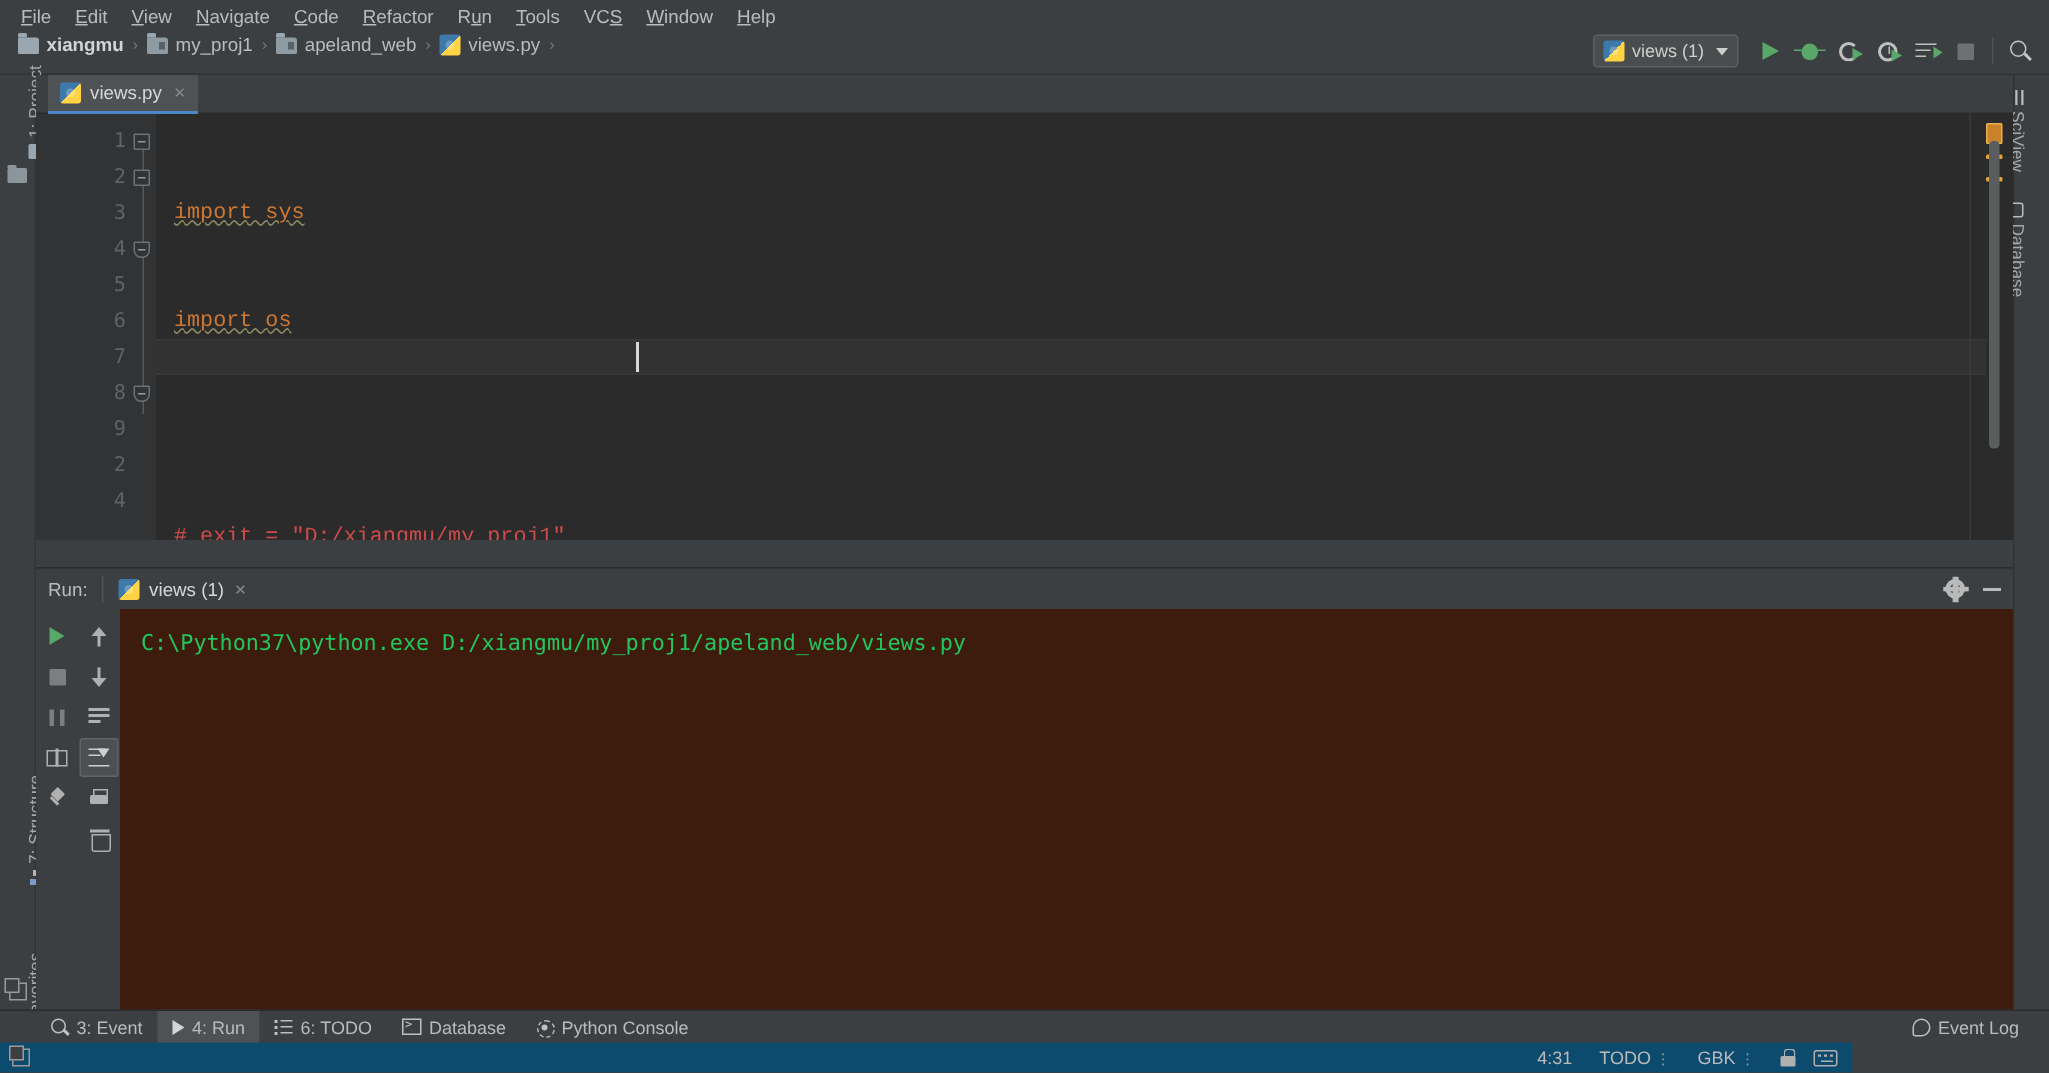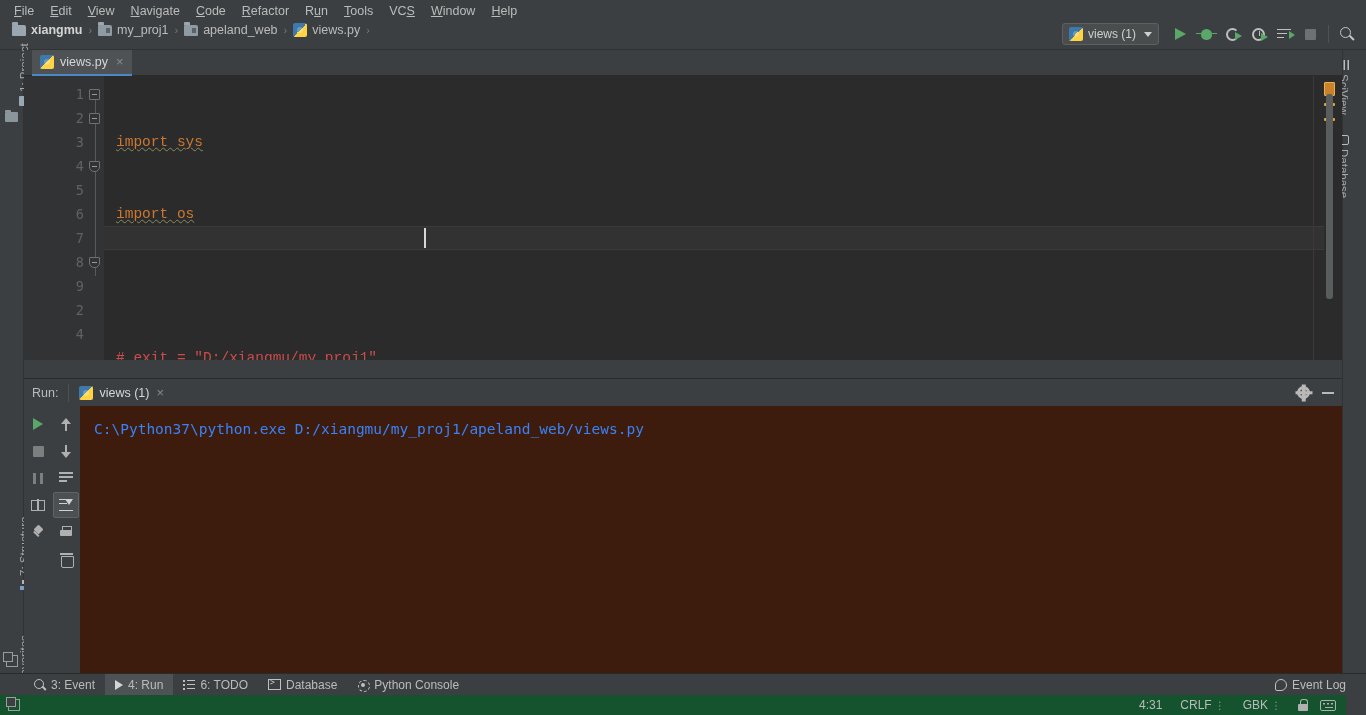--- a/index.html
+++ b/index.html
@@ -324,21 +324,21 @@
   .ic-print::after { content:""; position:absolute; left:3px; top:0; width:8px; height:4px; border:1.4px solid #b0b0b0; border-bottom:none; }
   .ic-trash { width: 11px; height: 13px; position: relative; }
   .ic-trash::before { content:""; position:absolute; left:0; top:3px; width:11px; height:10px; border:1.4px solid #b0b0b0; border-radius:0 0 2px 2px; }
   .ic-trash::after { content:""; position:absolute; left:-1px; top:0.5px; width:13px; height:1.6px; background:#b0b0b0; }
 
   .console {
     position: absolute; top: 27px; left: 56px; width: 1262px; height: 268px;
     background: #3d1b0d; padding: 8px 0 0 14px; overflow: hidden;
   }
   .console-line {
-    font-family: "DejaVu Sans Mono", monospace; font-size: 14.5px; line-height: 30px; color: #3b82f6;
+    font-family: "DejaVu Sans Mono", monospace; font-size: 14.5px; line-height: 30px; color: #22c55e;
     white-space: pre;
   }
 
   
   .botbar {
     position: absolute; top: 673px; left: 0; width: 1366px; height: 22px; background: #3c3f41;
     display: flex; align-items: center; border-top: 1px solid #2b2b2b;
   }
   .bot-item {
     display: flex; align-items: center; gap: 5px; height: 22px; padding: 0 10px;
@@ -354,21 +354,21 @@
   .ic-todo i { position:absolute;left:4px;height:1.5px;width:8px;background:#c0c0c0;display:block; }
   .ic-todo i:nth-child(1){top:0;} .ic-todo i:nth-child(2){top:4px;} .ic-todo i:nth-child(3){top:8px;}
   .ic-todo::before { content:""; position:absolute;left:0;top:0;width:2px;height:2px;background:#c0c0c0; box-shadow:0 4px 0 #c0c0c0, 0 8px 0 #c0c0c0; }
   .ic-term { width: 13px; height: 11px; border: 1.4px solid #c0c0c0; position: relative; font-size: 0; }
   .ic-term::before { content:">"; position:absolute; left:1px; top:-2px; font-size:8px; color:#c0c0c0; font-family:"DejaVu Sans Mono",monospace; }
   .ic-pyc { width: 12px; height: 12px; position: relative; }
   .ic-pyc::before { content:""; position:absolute; left:1px; top:1px; width:10px; height:10px; border:1.5px solid #c0c0c0; border-radius:50%; border-style:dashed; }
   .ic-pyc::after { content:""; position:absolute; left:4px; top:4px; width:4px; height:4px; background:#c0c0c0; border-radius:50%; }
 
   .statusbar {
-    position: absolute; top: 695px; left: 0; width: 1346px; height: 20px; background: #14532d;
+    position: absolute; top: 695px; left: 0; width: 1235px; height: 20px; background: #0c4a6e;
     display: flex; align-items: center;
   }
   .sb-left { display: flex; align-items: center; padding-left: 8px; }
   .sb-ico-win { width: 12px; height: 12px; border: 1.3px solid #9b9b9b; position: relative; }
   .sb-ico-win::after { content:""; position:absolute; left:-3.5px; top:-3.5px; width:8px; height:8px; border:1.3px solid #9b9b9b; background:#3c3f41; }
   .sb-right { margin-left: auto; display: flex; align-items: center; padding-right: 10px; gap: 0; }
   .sb-item { font-size: 12px; color: #bbbbbb; padding: 0 9px; white-space: nowrap; }
   .sb-sep-dots { color: #9b9b9b; margin-left: 3px; font-size: 10px; }
   .ic-lock { width: 10px; height: 12px; position: relative; margin: 0 8px; }
   .ic-lock::before { content:""; position:absolute; left:0; bottom:0; width:10px; height:7px; background:#b0b0b0; border-radius:1px; }
@@ -651,20 +651,20 @@
       </div>
     </div>
   </div>
 
   <div class="statusbar">
     <div class="sb-left">
       <span class="sb-ico-win"></span>
     </div>
     <div class="sb-right">
       <span class="sb-item">4:31</span>
-      <span class="sb-item"><span>CRLF</span><span class="sb-sep-dots">⋮</span></span>
+      <span class="sb-item"><span>TODO</span><span class="sb-sep-dots">⋮</span></span>
       <span class="sb-item"><span>GBK</span><span class="sb-sep-dots">⋮</span></span>
       <span class="ic-lock"></span>
       <span class="ic-keyboard"></span>
     </div>
   </div>
 
 </div>
 
 </body></html>

